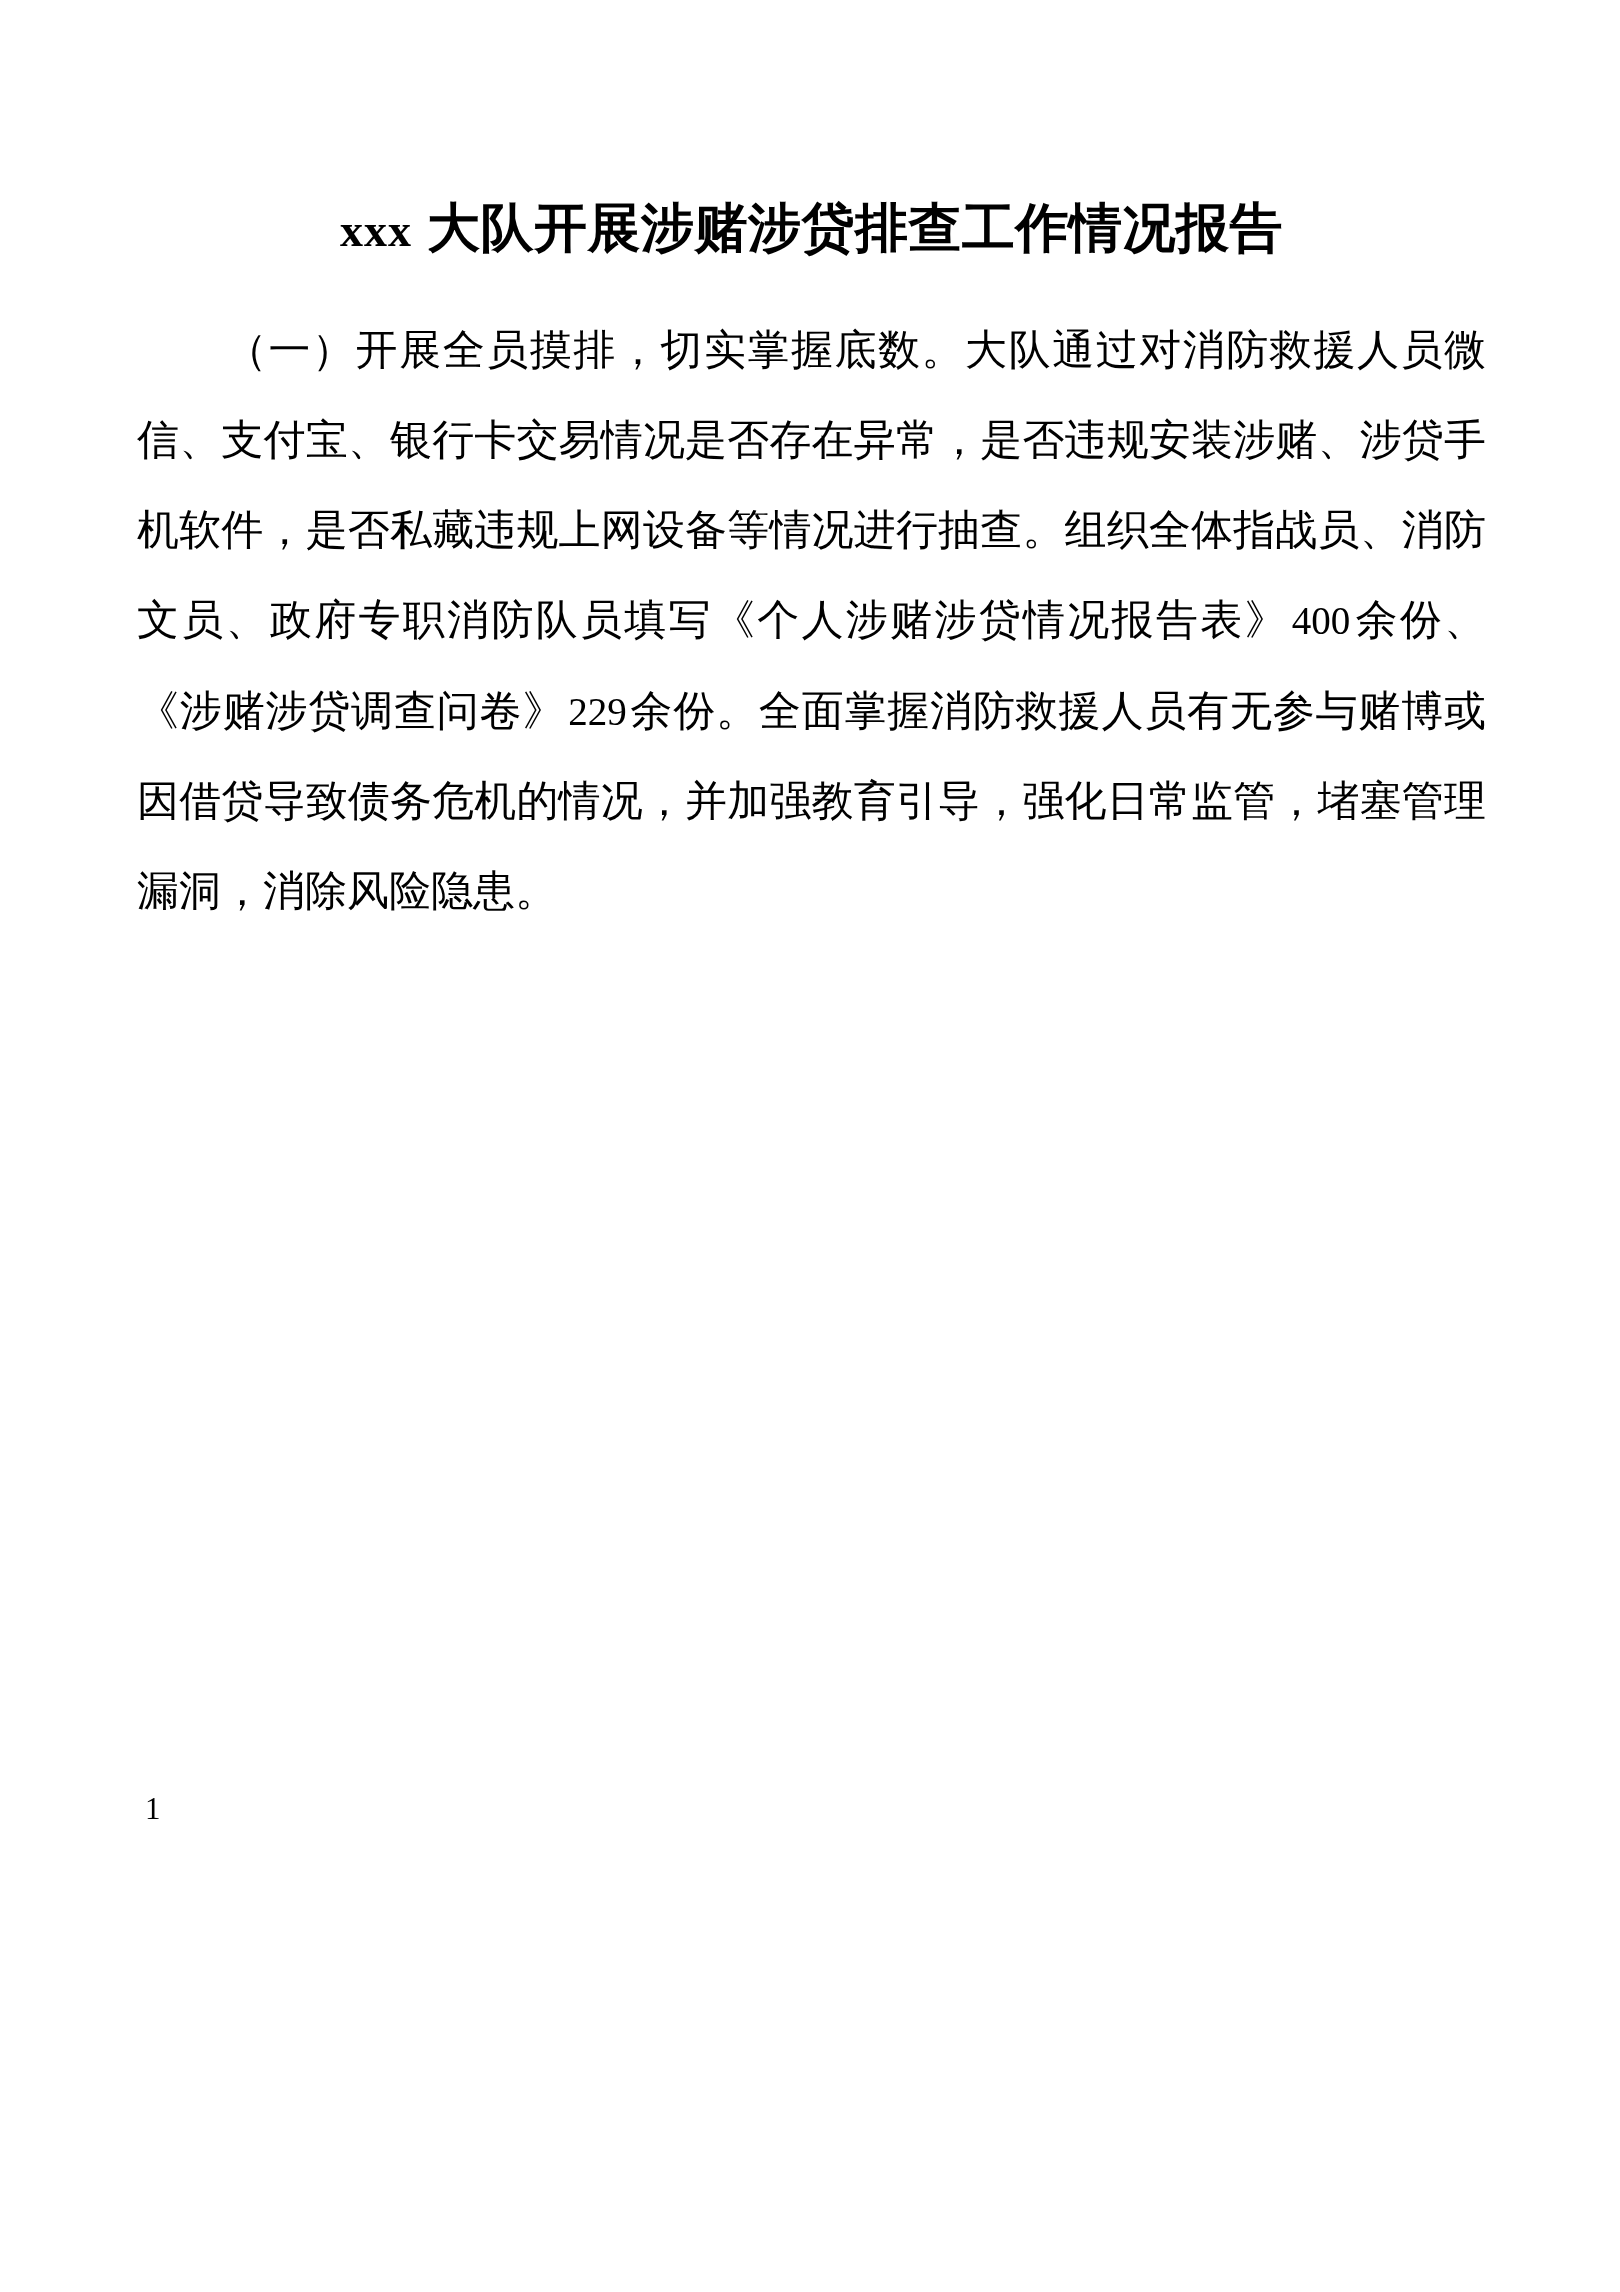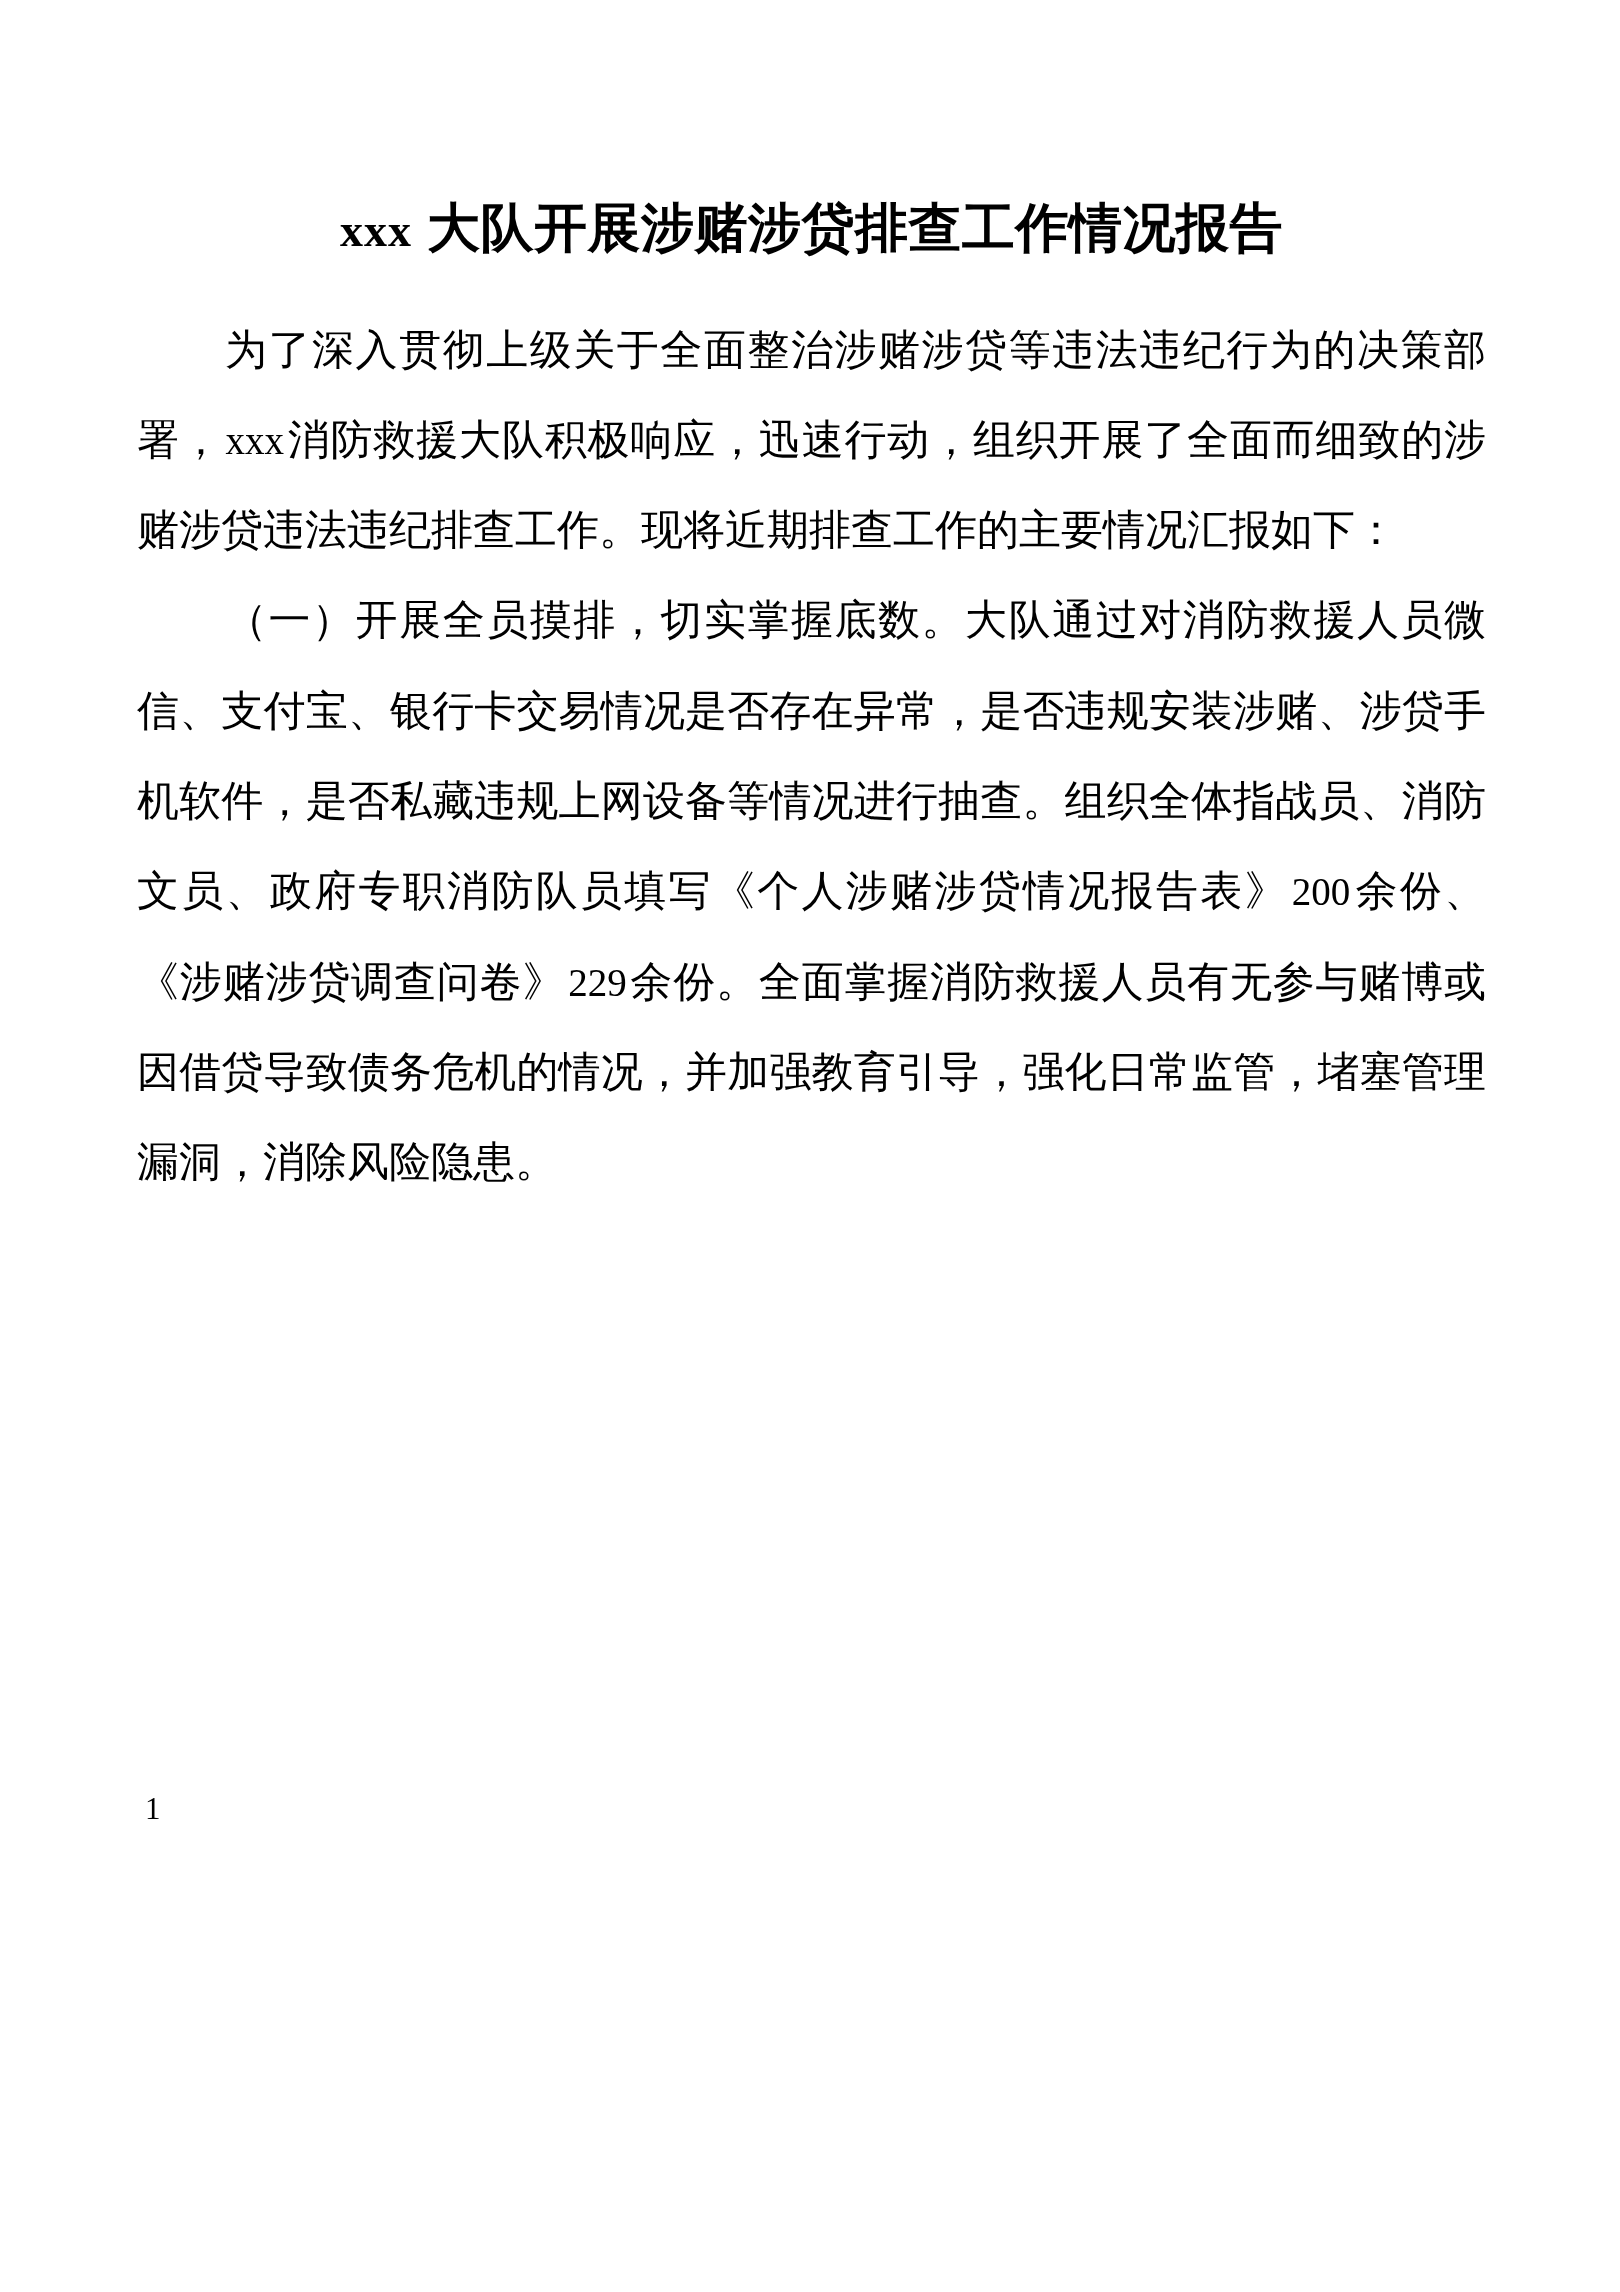--- a/index.html
+++ b/index.html
@@ -72,24 +72,23 @@
 </style>
 </head>
 <body>
 
 <div class="page">
 
   <div class="content">
 
     <h1 class="doc-title"><span class="latin">xxx</span> <span>大队开展涉赌涉贷排查工作情况报告</span></h1>
 
-    <p class="para indent-2"><span>为了深入贯彻上级关于全面整治涉赌涉贷等违法违纪行为的决策部署，</span><span class="latin">xxx</span><span>消防救援大队积极响应，迅速行动，组织开展了全面而细致的涉赌涉贷违法违纪排查工作。现将近期排查工作的主要情况汇报如下：</span></p>
 
 
-    <p class="para indent-2"><span>（一）开展全员摸排，切实掌握底数。大队通过对消防救援人员微信、支付宝、银行卡交易情况是否存在异常，是否违规安装涉赌、涉贷手机软件，是否私藏违规上网设备等情况进行抽查。组织全体指战员、消防文员、政府专职消防队员填写《个人涉赌涉贷情况报告表》</span><span class="latin">200</span><span>余份、《涉赌涉贷调查问卷》</span><span class="latin">229</span><span>余份。全面掌握消防救援人员有无参与赌博或因借贷导致债务危机的情况，并加强教育引导，强化日常监管，堵塞管理漏洞，消除风险隐患。</span></p>
+    <p class="para indent-2"><span>（一）开展全员摸排，切实掌握底数。大队通过对消防救援人员微信、支付宝、银行卡交易情况是否存在异常，是否违规安装涉赌、涉贷手机软件，是否私藏违规上网设备等情况进行抽查。组织全体指战员、消防文员、政府专职消防队员填写《个人涉赌涉贷情况报告表》</span><span class="latin">400</span><span>余份、《涉赌涉贷调查问卷》</span><span class="latin">229</span><span>余份。全面掌握消防救援人员有无参与赌博或因借贷导致债务危机的情况，并加强教育引导，强化日常监管，堵塞管理漏洞，消除风险隐患。</span></p>
 
 
   </div>
 
   <div class="page-number">1</div>
 
 </div>
 
 
 </body></html>

